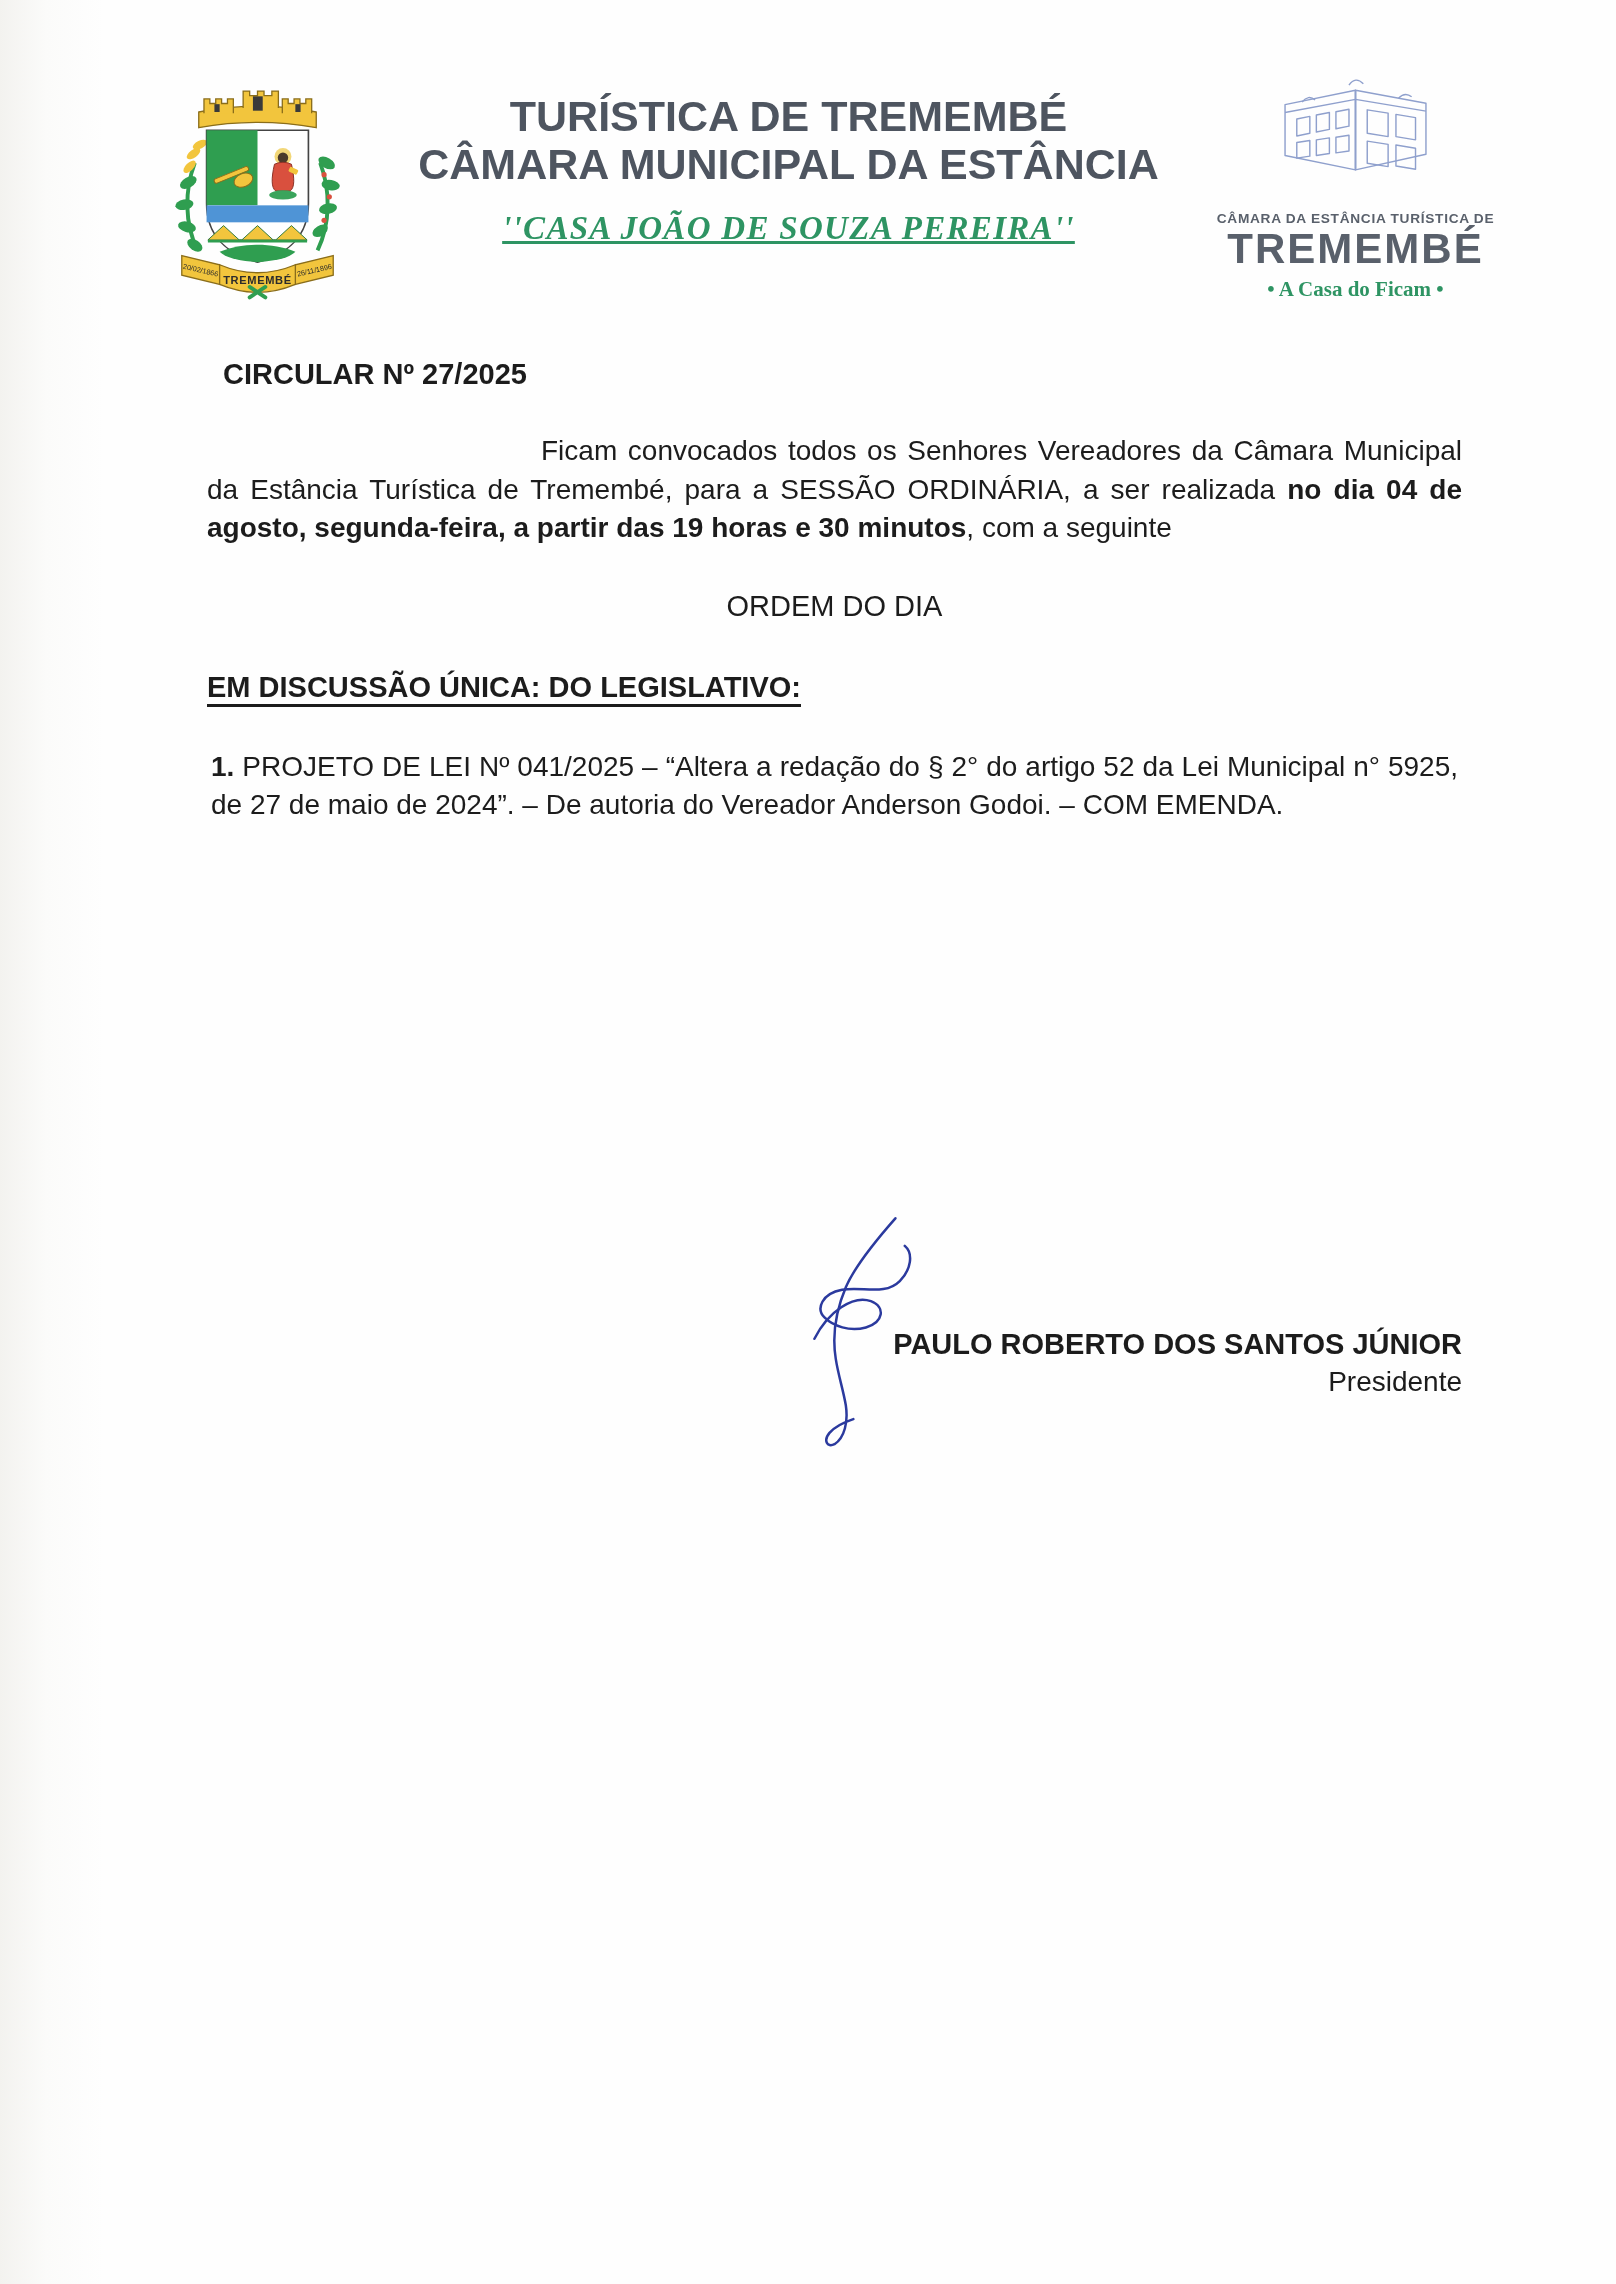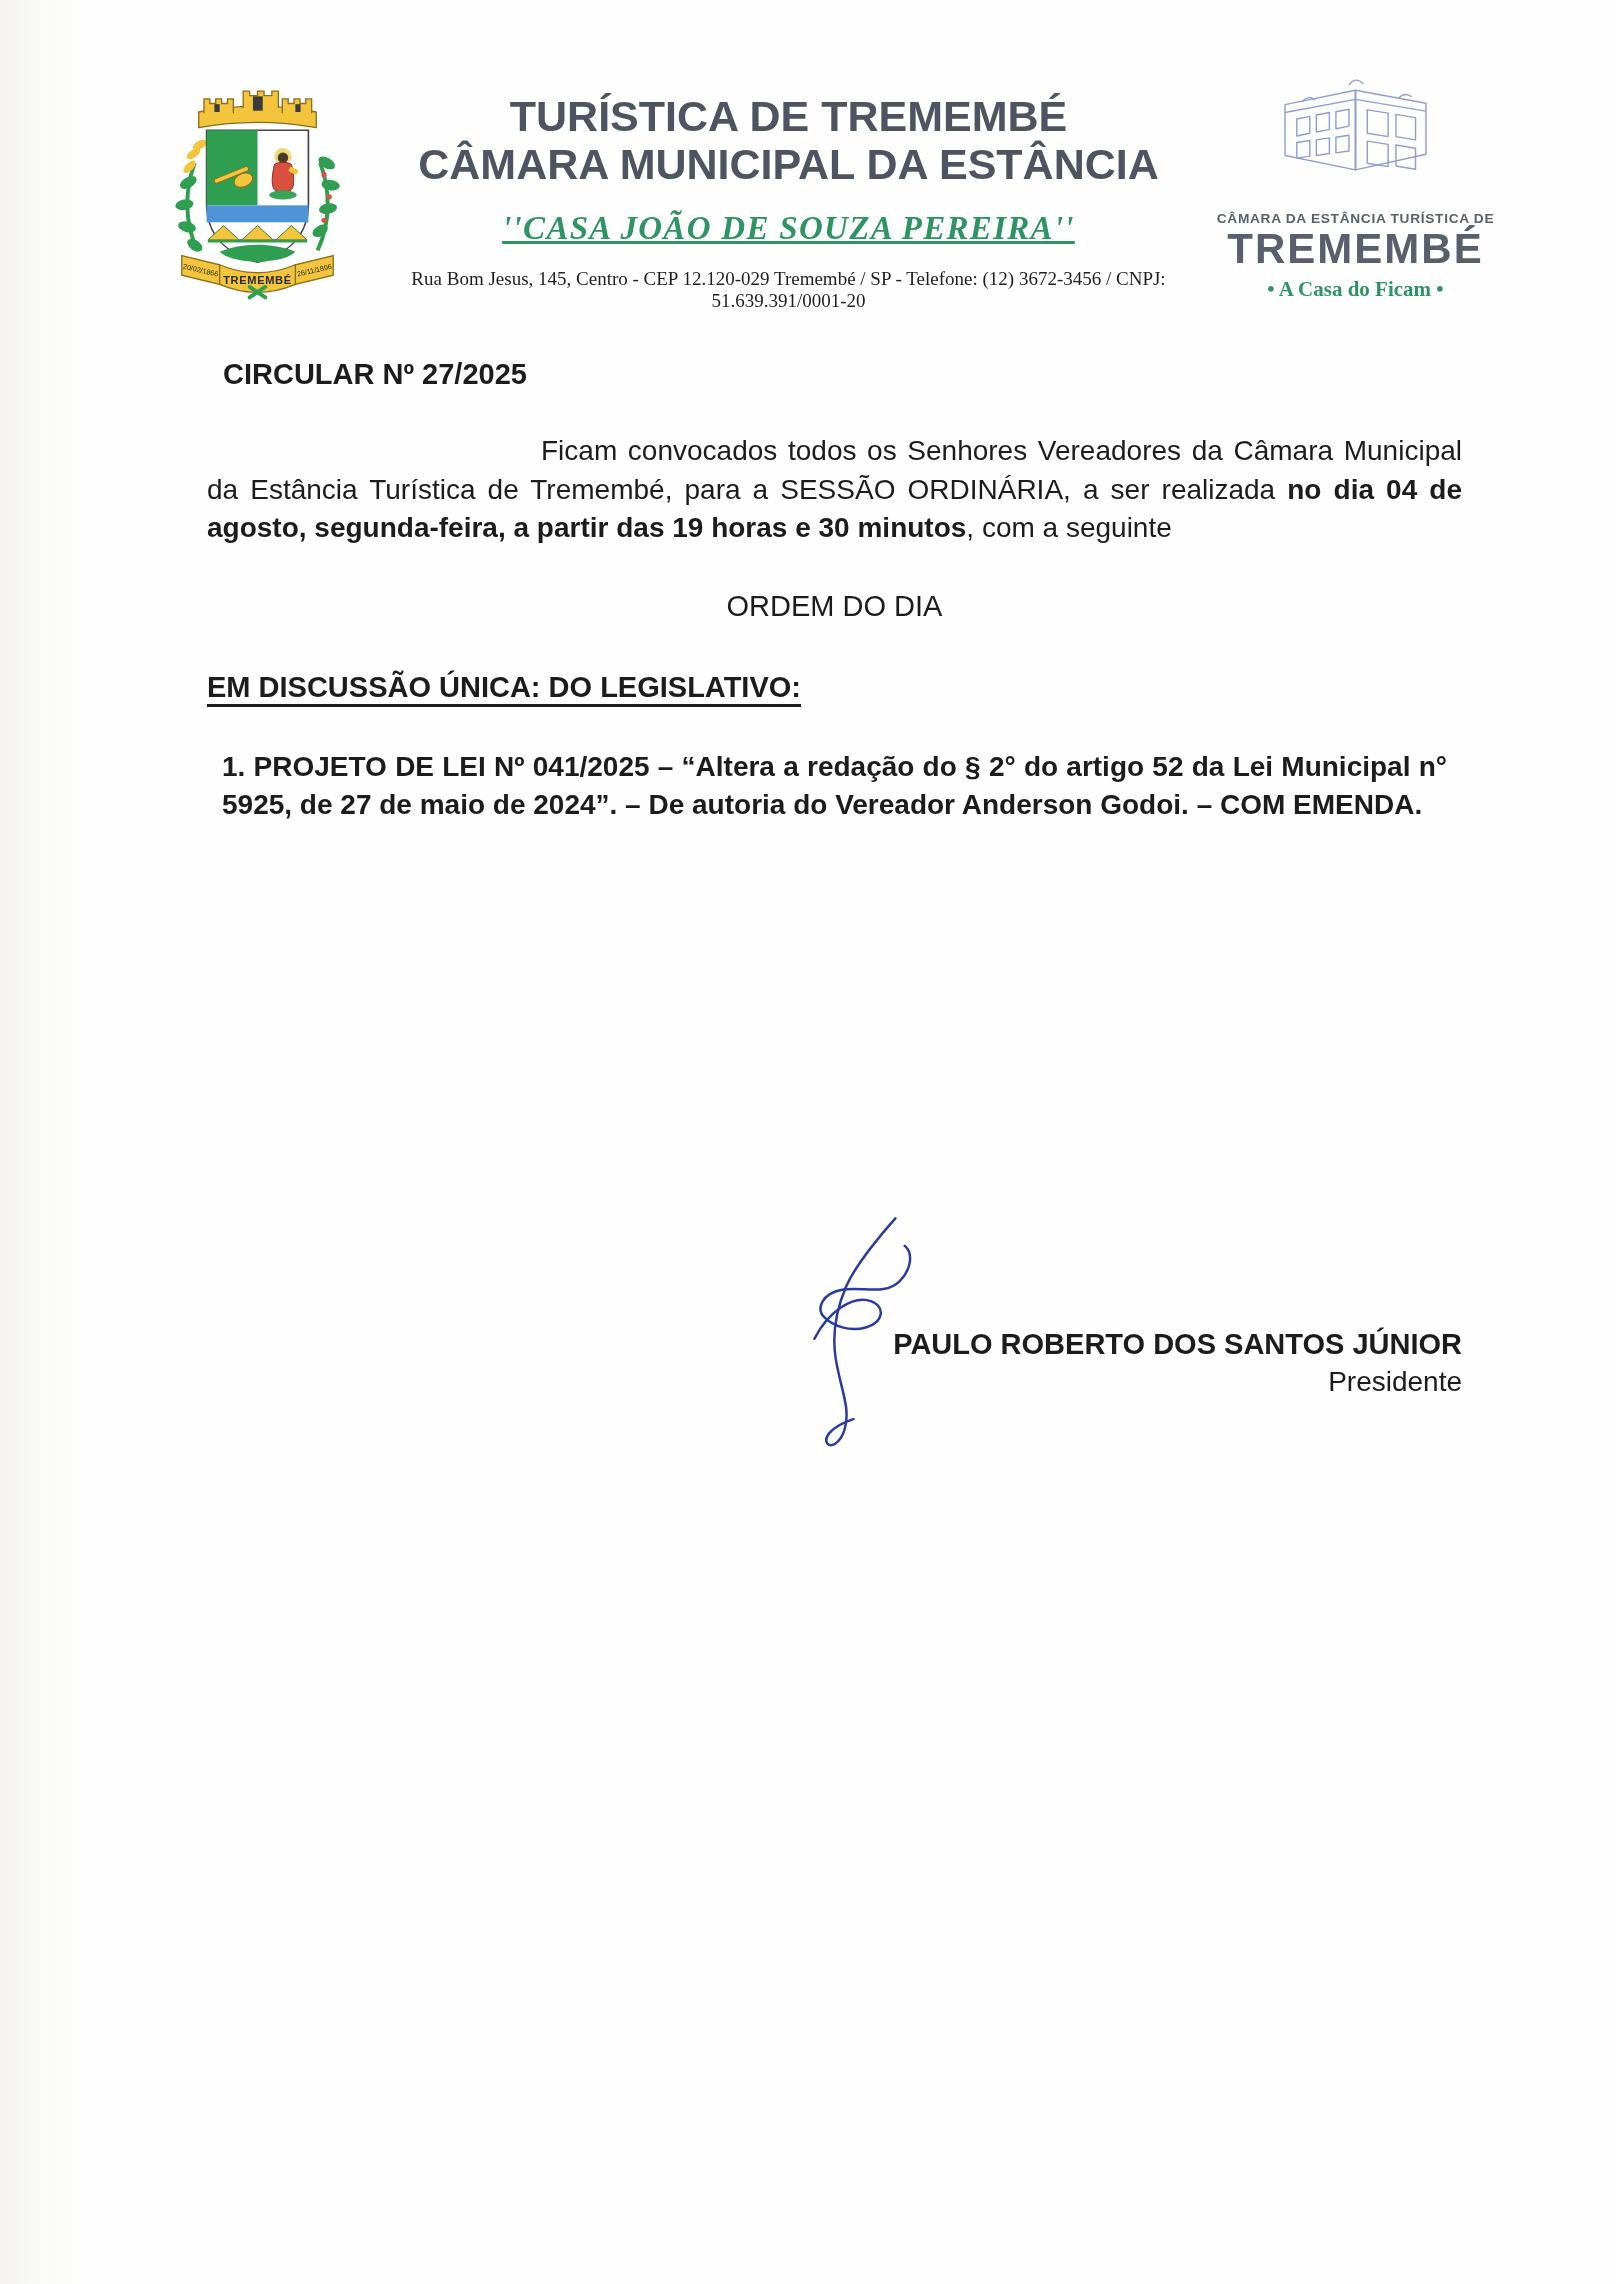--- a/index.html
+++ b/index.html
@@ -23,21 +23,21 @@
   .lg2{font-size:42px;font-weight:800;color:var(--logo_gray,#59606b);letter-spacing:2px;line-height:1;margin-top:2.6px;}
   .lg3{font-size:21px;font-weight:bold;font-family:"Liberation Serif", serif;color:var(--green,#2e9463);margin-top:6.5px;}
   
   .doc{position:absolute;left:207px;width:1255px;top:339px;font-size:28px;line-height:1.36;}
   .circular{font-weight:bold;font-size:29px;margin:16px;}
   .dateline{font-weight:bold;font-size:29px;text-align:right;margin:34px 0 0;}
   .para{margin:38px 0 0;text-align:justify;text-indent:334px;}
   .order{margin:40px 0 0;text-align:center;font-weight:normal;font-size:29px;}
   .section{margin:42px 0 0;font-weight:bold;font-size:29px;}
   .section .u{text-decoration:underline;text-decoration-thickness:3.3px;text-underline-offset:6.5px;}
-  .item{margin:40px 15px 0;text-align:justify;font-weight:bold;}
+  .item{margin:40px 4px 0;text-align:justify;}
   
   .signature{position:absolute;left:207px;width:1255px;top:1328px;text-align:right;}
   .sig-name{font-weight:bold;font-size:29px;position:relative;z-index:1;}
   .sig-role{font-size:28px;margin-top:5.2px;position:relative;z-index:1;}
   .sig{position:absolute;left:50%;top:-121px;transform:translateX(-44%);width:222px;height:251px;z-index:2;}
 </style>
 </head>
 <body>
 
 <div class="page">
@@ -105,21 +105,20 @@
         <text x="62" y="318" text-anchor="middle" font-size="11" fill="#2c2c2c" transform="rotate(13 62 318)">20/02/1866</text>
         <text x="238" y="318" text-anchor="middle" font-size="11" fill="#2c2c2c" transform="rotate(-13 238 318)">26/11/1896</text>
         <path d="M138,340 L162,356 M162,340 L138,356" stroke="var(--crest_green,#2f9e50)" stroke-width="6" stroke-linecap="round"></path>
       </g>
     </svg>
 
     <div class="head-center">
       <div class="title-line">TURÍSTICA DE TREMEMBÉ</div>
       <div class="title-line">CÂMARA MUNICIPAL DA ESTÂNCIA</div>
       <div class="motto">''CASA JOÃO DE SOUZA PEREIRA''</div>
-      <div class="address">Rua Bom Jesus, 145, Centro - CEP 12.120-029 Tremembé / SP - Telefone: (12) 3672-3456 / CNPJ: 51.639.391/0001-20</div>
     </div>
 
     <div class="head-right">
       <svg class="building" viewBox="0 0 320 210" aria-hidden="true" fill="none" stroke="var(--sketch_blue,#8fa0cd)" stroke-width="2.2" stroke-linejoin="round">
         <path d="M160,28 V150"></path>
         <path d="M160,28 L52,50 V128 L160,150 Z"></path>
         <path d="M160,28 L268,48 V126 L160,150 Z"></path>
         <path d="M160,42 L52,62 M160,42 L268,60"></path>
         <path d="M150,20 q10,-14 22,-2"></path>
         <path d="M78,46 q10,-12 20,-3 M226,40 q10,-10 20,-2"></path>

